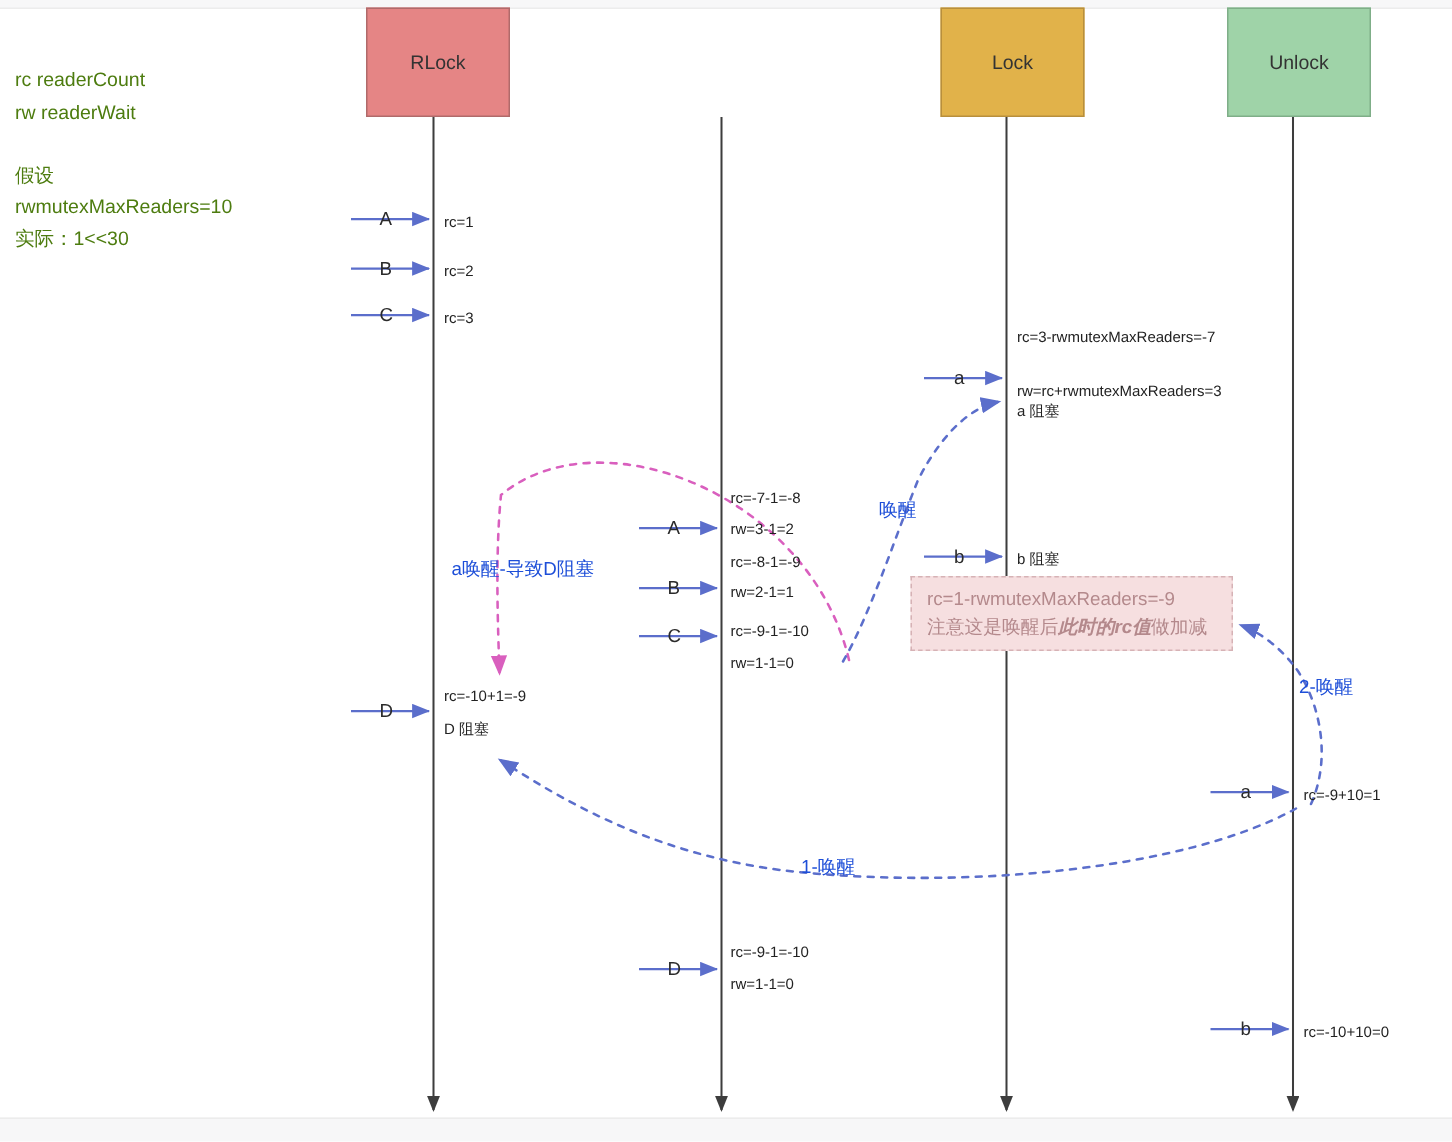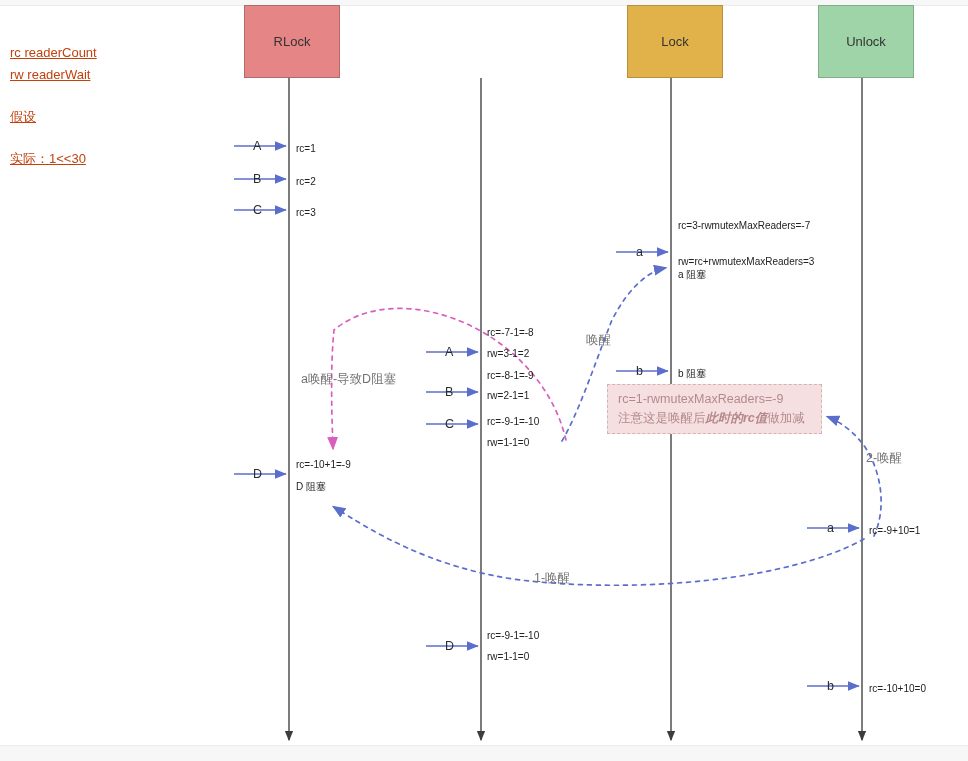--- a/index.html
+++ b/index.html
@@ -36,34 +36,35 @@
     padding:5px 10px 6px 10px;
     color:#b4898c;
     font-size:12.5px;
     line-height:18.5px;
     white-space:nowrap;
   }
   .note i{font-weight:bold;}
 
   .txt{position:absolute;font-size:10px;color:#222;white-space:nowrap;line-height:21px;}
   .arrow-label{position:absolute;font-size:12.5px;color:#2b2b2b;white-space:nowrap;}
-  .curve-label{position:absolute;font-size:12.5px;color:#737373;white-space:nowrap;}
-  .legend{position:absolute;font-size:13px;color:#c2410c;white-space:nowrap;line-height:22px;text-decoration:underline;}
+  .curve-label{position:absolute;font-size:12.5px;color:#1d4ed8;white-space:nowrap;}
+  .legend{position:absolute;font-size:13px;color:#4d7c0f;white-space:nowrap;line-height:22px;}
 </style>
 </head>
 <body>
 
 <div id="stage">
 
   <div class="topbar"></div>
   <div class="botbar"></div>
 
   <div class="legend" style="left:10px;top:42px;">rc readerCount</div>
   <div class="legend" style="left:10px;top:64px;">rw readerWait</div>
   <div class="legend" style="left:10px;top:106px;">假设</div>
+  <div class="legend" style="left:10px;top:127px;">rwmutexMaxReaders=10</div>
   <div class="legend" style="left:10px;top:148px;">实际：1&lt;&lt;30</div>
 
   <div class="actor-box actor-red" style="left:244px;top:5px;">
       <span>RLock</span>
     </div>
   <div class="actor-box actor-yellow" style="left:627px;top:5px;">
       <span>Lock</span>
     </div>
   <div class="actor-box actor-green" style="left:818px;top:5px;">
       <span>Unlock</span>

